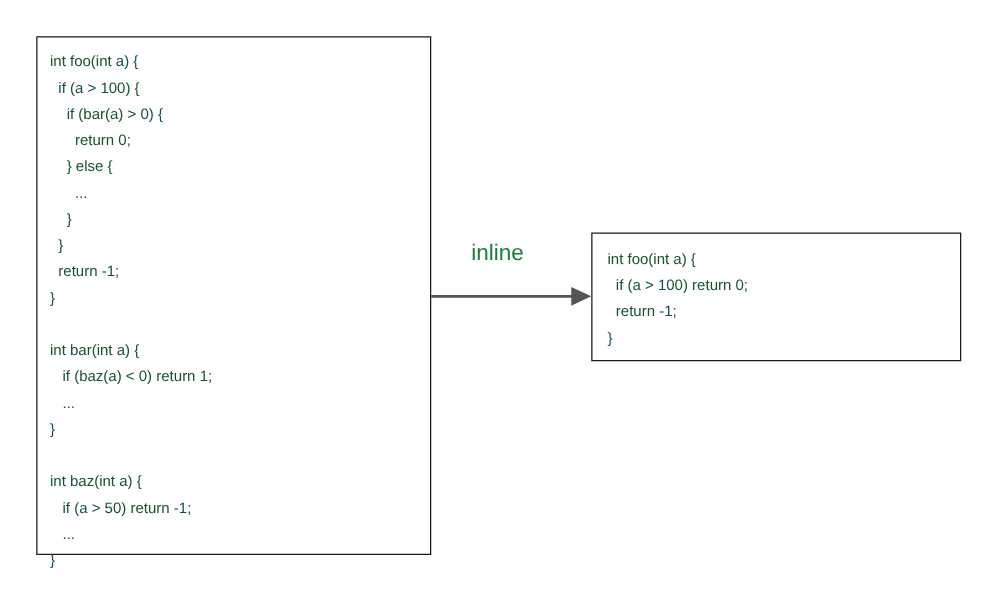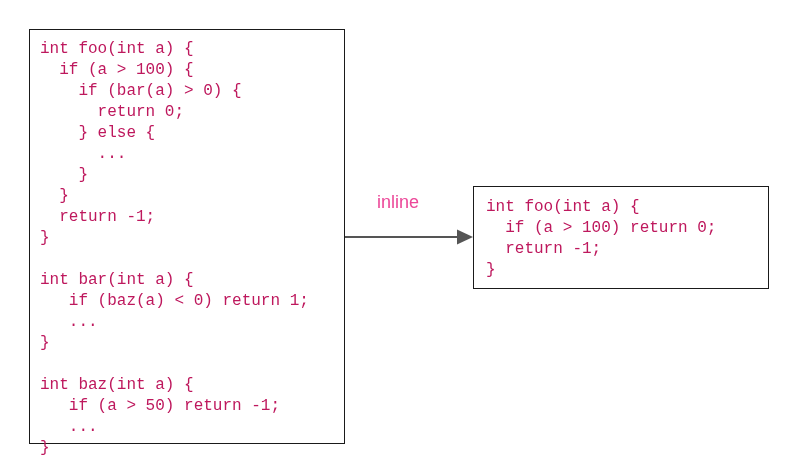--- a/index.html
+++ b/index.html
@@ -31,24 +31,24 @@
   }
   #box-after {
     left: 473px;
     top: 186px;
     width: 296px;
     height: 103px;
   }
 
   .code-text {
     margin: 0;
-    font-family: Liberation Mono, monospace;
-    font-size: 16px;
+    font-family: Liberation Sans, sans-serif;
+    font-size: 12px;
     line-height: 21px;
-    color: #be185d;
+    color: #14532d;
     white-space: pre;
     letter-spacing: 0px;
   }
   #box-before .code-text {
     position: absolute;
     left: 10px;
     top: 9px;
   }
   #box-after .code-text {
     position: absolute;
@@ -68,21 +68,21 @@
     display: block;
   }
 
   
   #arrow-label {
     position: absolute;
     left: 377px;
     top: 191px;
     font-family: "Liberation Sans", sans-serif;
     font-size: 18px;
-    color: #ec4899;
+    color: #15803d;
     white-space: nowrap;
     line-height: 22px;
   }
 </style>
 </head>
 <body>
 
 <div id="canvas">
 
   <div class="code-box" id="box-before">

